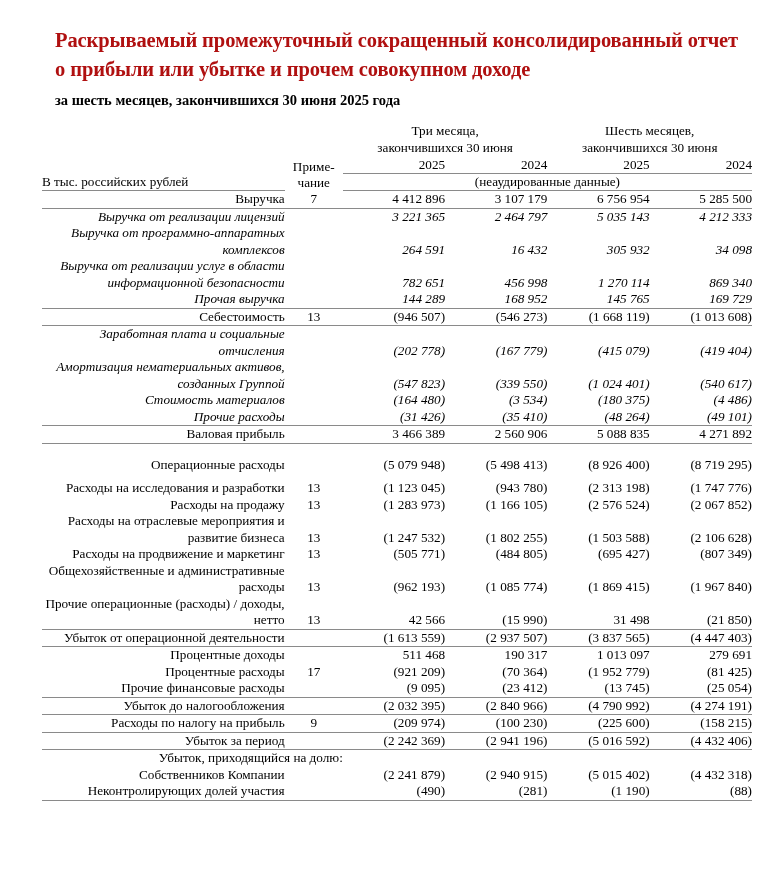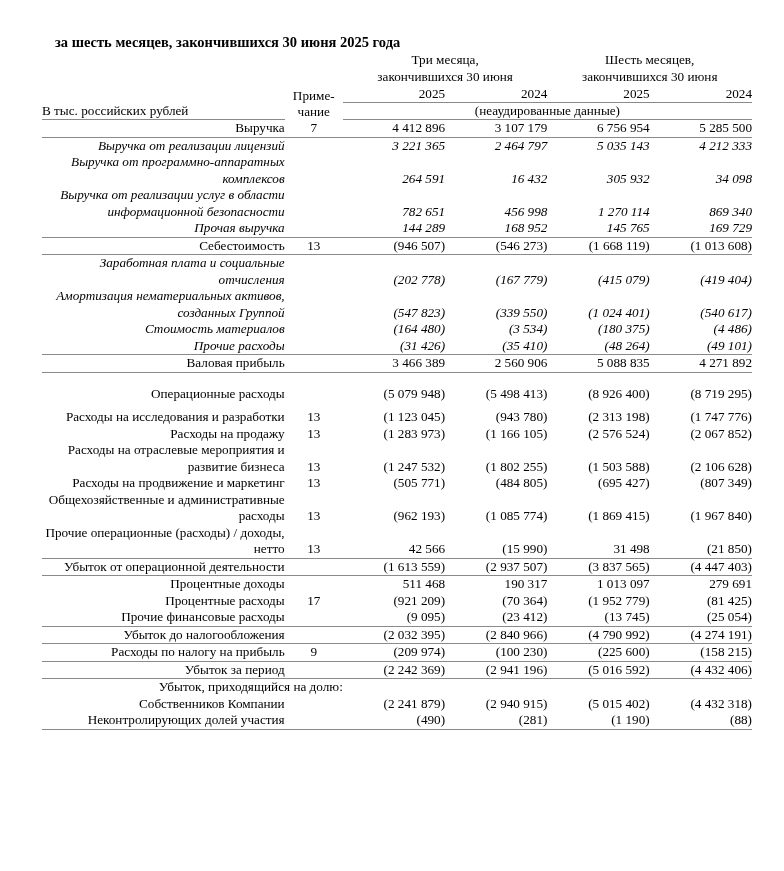--- a/index.html
+++ b/index.html
@@ -31,21 +31,21 @@
     font-weight: bold;
     font-size: 20.5px;
     line-height: 29px;
     margin: 0;
     letter-spacing: -0.1px;
   }
   .doc-subtitle {
     font-weight: bold;
     font-size: 14.5px;
     line-height: 18px;
-    margin: 7px 0 0 0;
+    margin: 7px 0 13px 0;
     color: #000;
   }
 
   
   .stmt-wrap {
     padding: 0 32px 0 42px;
   }
   table.stmt {
     width: 710px;
     border-collapse: collapse;
@@ -131,20 +131,21 @@
 
   .multiline { line-height: 16.5px; }
   .vmid { vertical-align: middle; }
 </style>
 </head>
 <body>
 
 <div class="page">
 
   <div class="title-block">
+    <h1 class="doc-title">Раскрываемый промежуточный сокращенный консолидированный отчет о прибыли или убытке и прочем совокупном доходе</h1>
     <div class="doc-subtitle">за шесть месяцев, закончившихся 30 июня 2025 года</div>
   </div>
 
   <div class="stmt-wrap">
     <table class="stmt">
       <colgroup>
         <col class="c-label">
           <col class="c-note">
         <col class="c-num">
           <col class="c-num">

